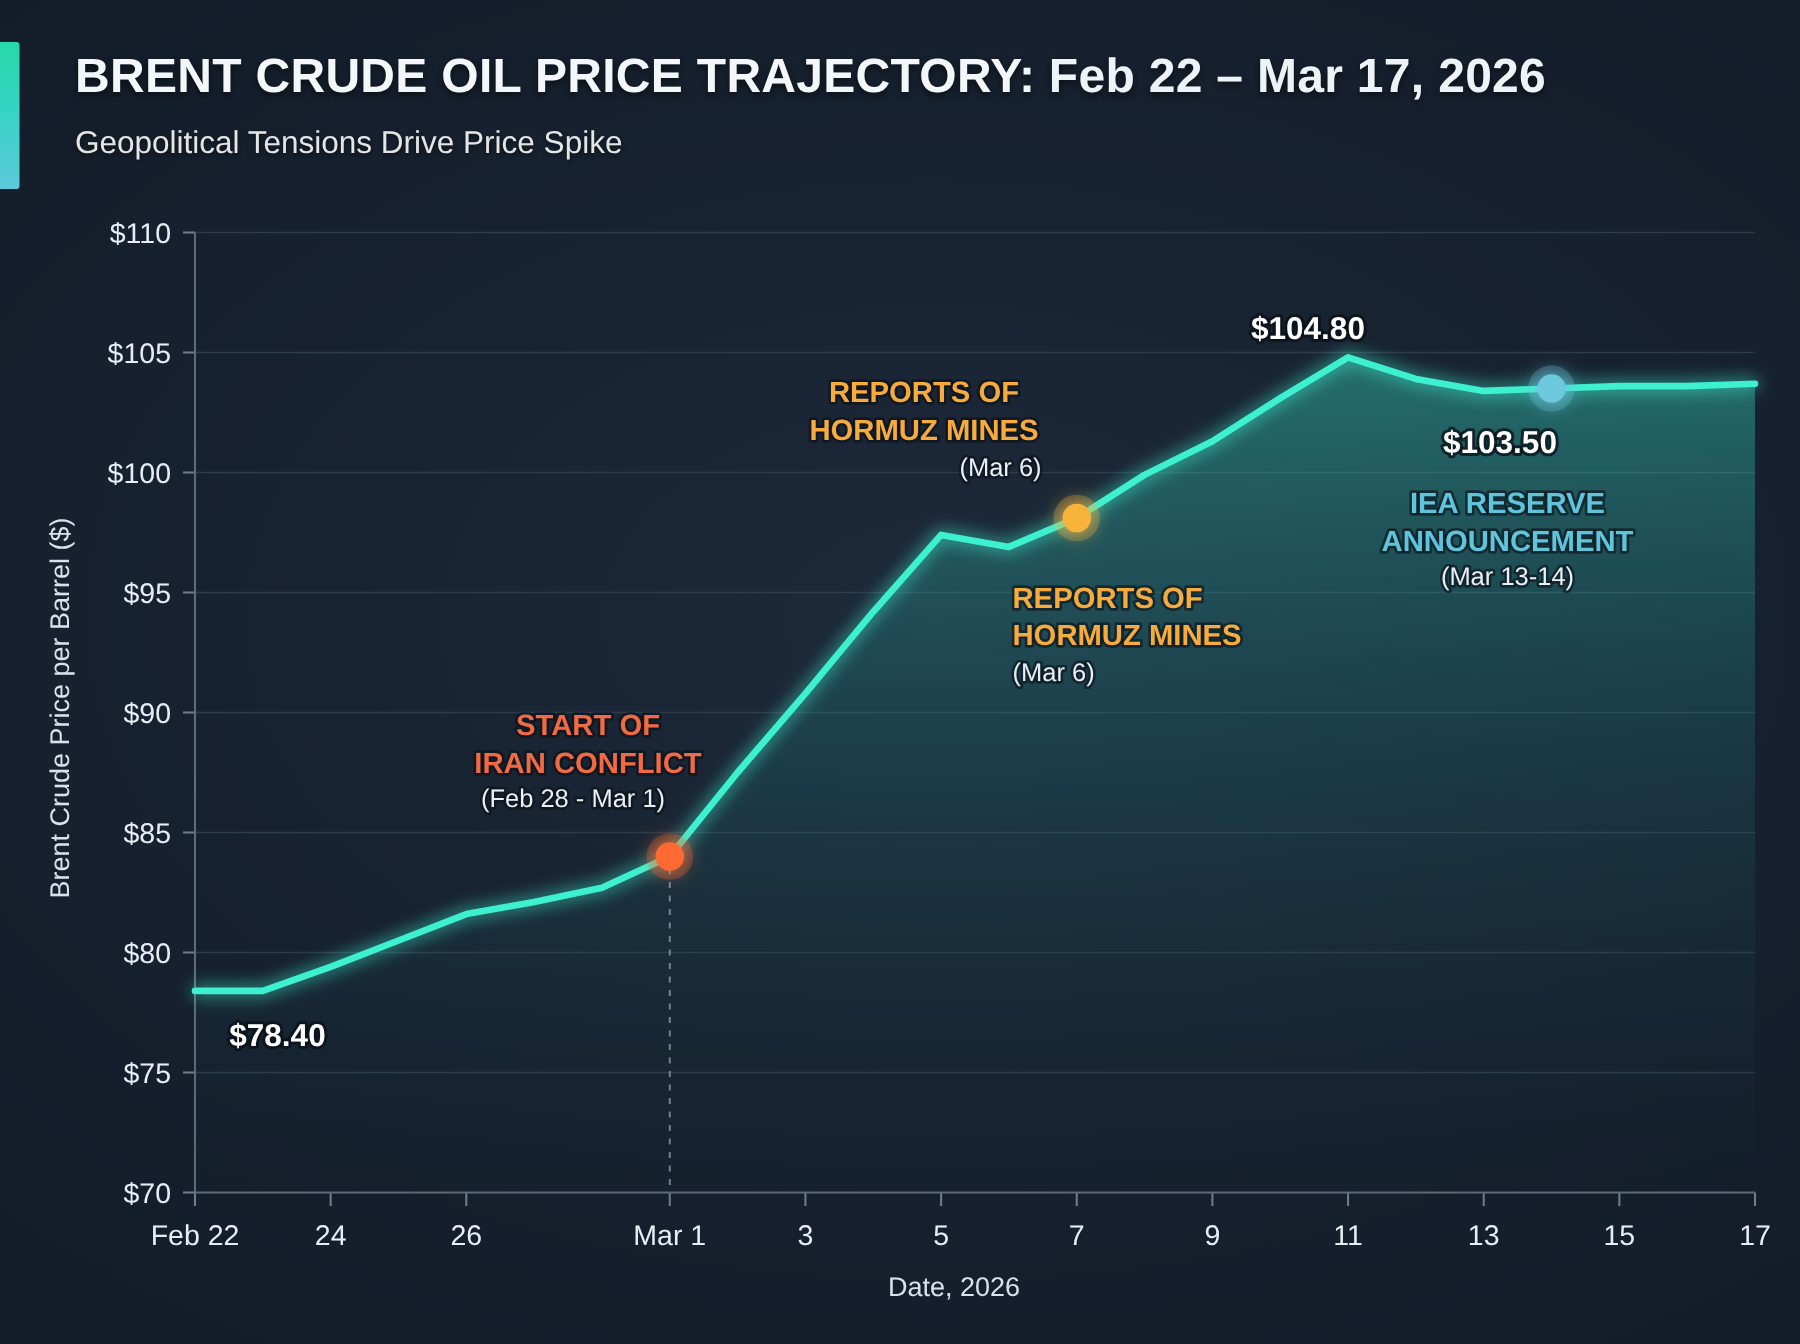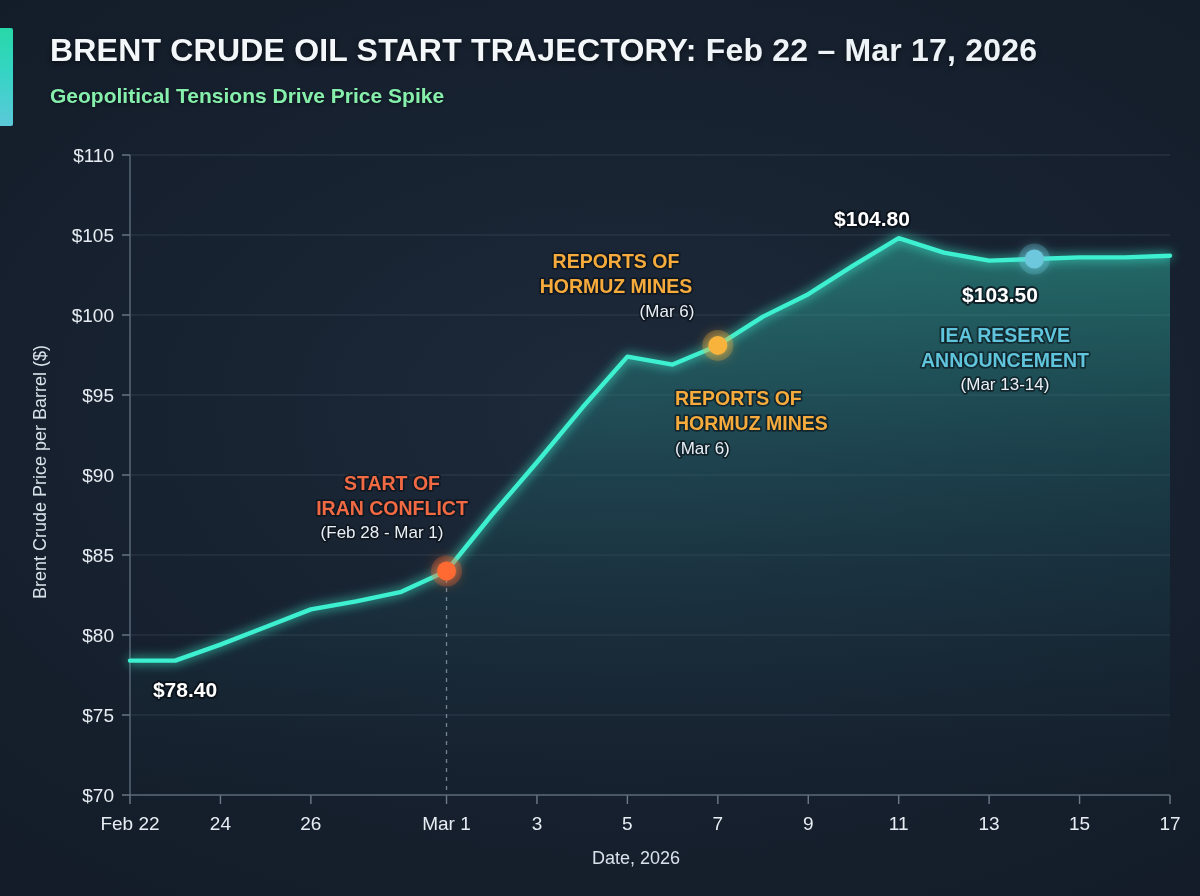--- a/index.html
+++ b/index.html
@@ -17,21 +17,21 @@
   }
   #title{
     position:absolute; left:50px; top:32px; white-space:nowrap;
     font-size:32px; letter-spacing:.2px; color:#f3f7fa;
     text-shadow:0 2px 5px rgba(0,0,0,.55);
   }
   #title .strong{ font-weight:bold; }
   #title .light{ font-weight:bold; color:#eef3f7; }
   #subtitle{
     position:absolute; left:50px; top:84px;
-    font-size:21px; color:#86efac; font-weight:bold;
+    font-size:21px; color:#e5e5e5; font-weight:normal;
     text-shadow:0 1px 3px rgba(0,0,0,.5);
   }
   #chart-area{ position:absolute; left:0; top:0; width:1200px; height:896px; }
   svg{ display:block; }
 
   .tick-label{ fill:#e7edf3; font-size:19px; font-family:"Liberation Sans", sans-serif; }
   .tick-label.y{ text-anchor:end; }
   .tick-label.x{ text-anchor:middle; }
   .axis-title{ fill:#d9e2ea; font-size:18px; font-family:"Liberation Sans", sans-serif; text-anchor:middle;}
   .val-label{ fill:#ffffff; font-size:21px; font-weight:bold; text-anchor:middle;
@@ -40,21 +40,21 @@
   .ann-title{ font-size:19.5px; font-weight:bold; font-family:"Liberation Sans", sans-serif;
               paint-order:stroke; stroke:rgba(10,16,24,.6); stroke-width:3.5px; stroke-linejoin:round;}
   .ann-sub{ font-size:17px; fill:#e9eff5; font-family:"Liberation Sans", sans-serif;
             paint-order:stroke; stroke:rgba(10,16,24,.6); stroke-width:3.5px; stroke-linejoin:round;}
 </style>
 </head>
 <body>
 
 <div id="accent-bar"></div>
 
-<div id="title"><span class="strong">BRENT CRUDE OIL START TRAJECTORY:</span><span class="light"> Feb 22 – Mar 17, 2026</span></div>
+<div id="title"><span class="strong">BRENT CRUDE OIL PRICE TRAJECTORY:</span><span class="light"> Feb 22 – Mar 17, 2026</span></div>
 <div id="subtitle">Geopolitical Tensions Drive Price Spike</div>
 
 <div id="chart-area">
 <svg width="1200" height="896" viewBox="0 0 1200 896">
   <defs>
     <linearGradient id="areaGrad" x1="0" y1="0" x2="0" y2="1">
       <stop offset="0%" stop-color="#35c9b4" stop-opacity="0.45"></stop>
       <stop offset="45%" stop-color="#227f84" stop-opacity="0.26"></stop>
       <stop offset="100%" stop-color="#17343f" stop-opacity="0.03"></stop>
     </linearGradient>

